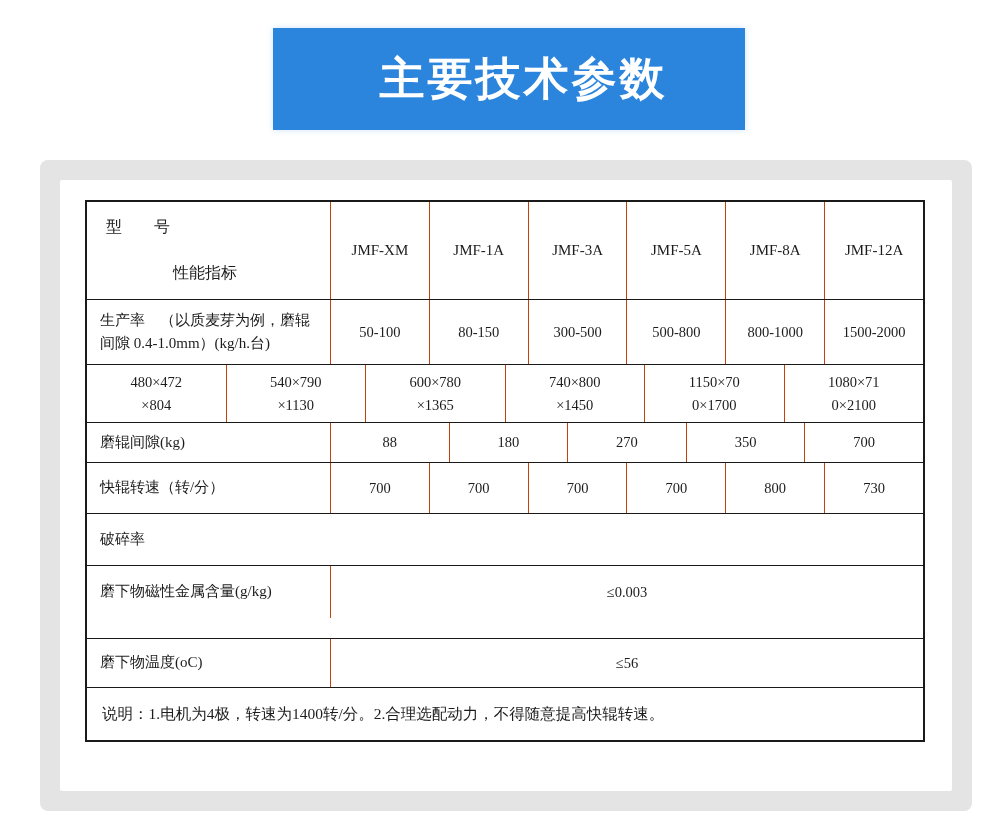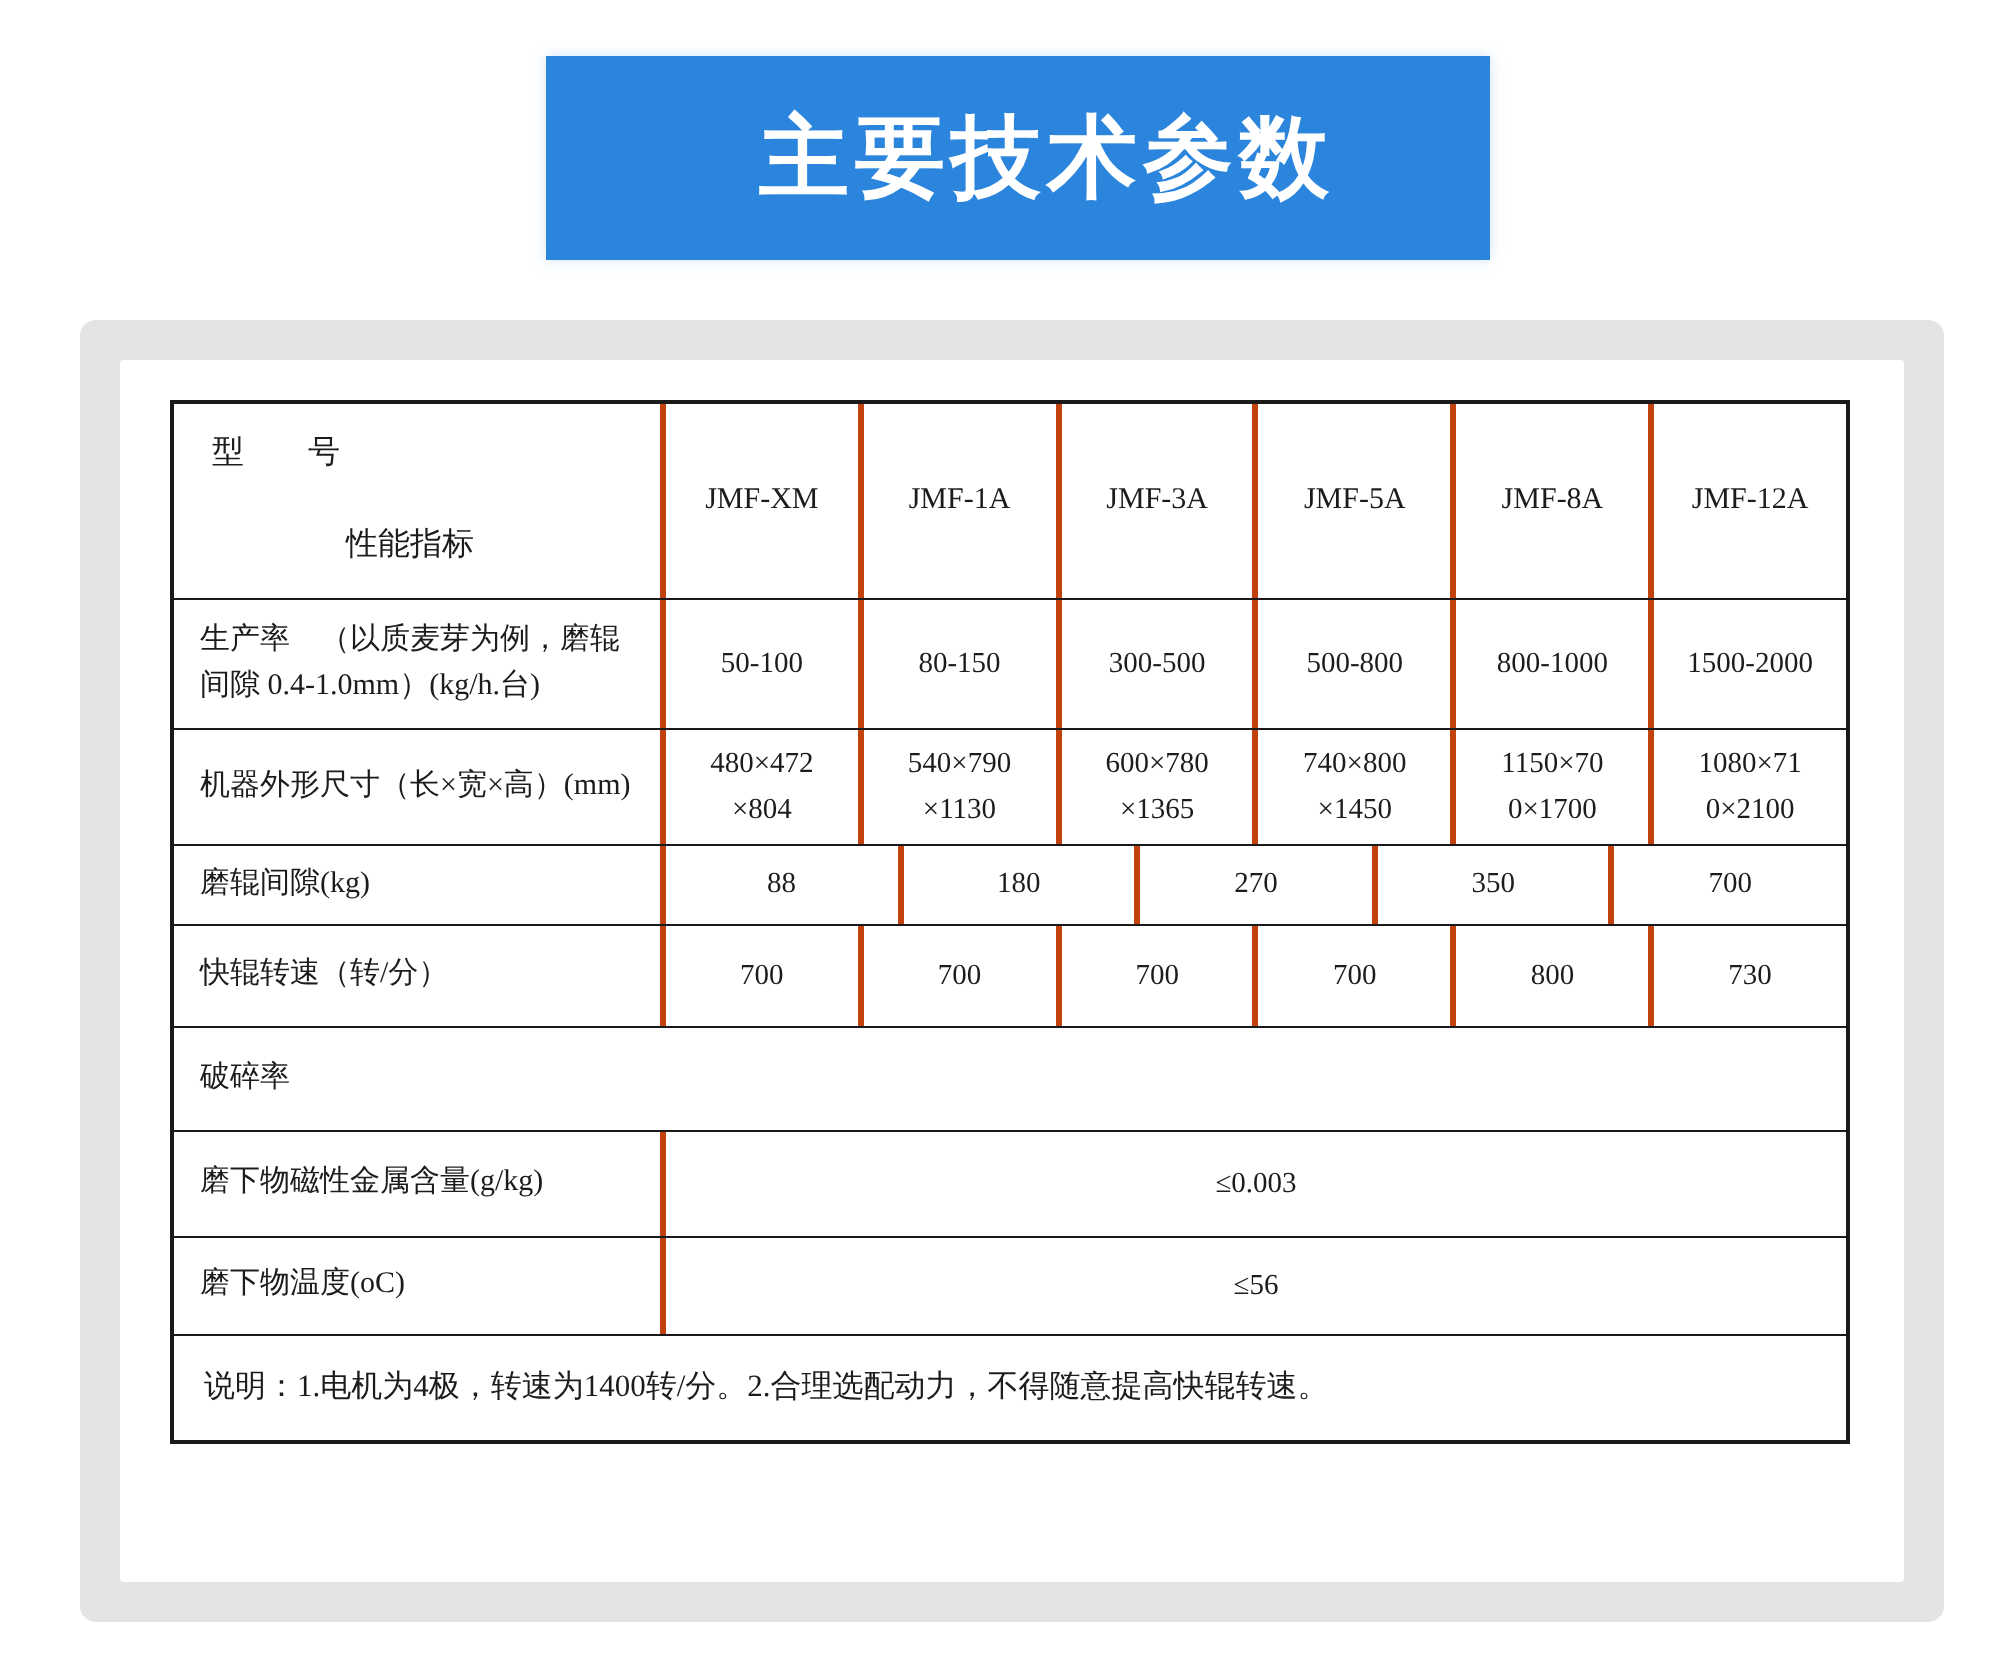--- a/index.html
+++ b/index.html
@@ -43,21 +43,21 @@
   .spec-table {
     position: absolute;
     left: 25px; top: 20px;
     width: 840px;
     border: 2px solid #1a1a1a;
     background: #ffffff;
   }
   .t-row { display: flex; width: 100%; }
   .t-row + .t-row { border-top: 1px solid #1a1a1a; }
   .t-cell {
-    border-left: 3px solid #c2410c;
+    border-left: 1px solid #c2410c;
     display: flex; align-items: center; justify-content: center;
     text-align: center;
     font-size: 14.5px;
     line-height: 1.55;
     overflow: hidden;
   }
   .t-cell:first-child { border-left: none; }
   .label-cell {
     flex: 0 0 243px;
     justify-content: flex-start;
@@ -117,21 +117,20 @@
         <div class="t-row" style="height: 65px;">
           <div class="t-cell label-cell">生产率　（以质麦芽为例，磨辊间隙 0.4-1.0mm）(kg/h.台)</div>
           <div class="t-cell value-cell">50-100</div>
           <div class="t-cell value-cell">80-150</div>
           <div class="t-cell value-cell">300-500</div>
           <div class="t-cell value-cell">500-800</div>
           <div class="t-cell value-cell">800-1000</div>
           <div class="t-cell value-cell">1500-2000</div>
         </div>
         <div class="t-row" style="height: 58px;">
-          <div class="t-cell label-cell">机器外形尺寸（长×宽×高）(mm)</div>
           <div class="t-cell value-cell">480×472
 ×804</div>
           <div class="t-cell value-cell">540×790
 ×1130</div>
           <div class="t-cell value-cell">600×780
 ×1365</div>
           <div class="t-cell value-cell">740×800
 ×1450</div>
           <div class="t-cell value-cell">1150×70
 0×1700</div>
@@ -155,21 +154,21 @@
           <div class="t-cell value-cell">800</div>
           <div class="t-cell value-cell">730</div>
         </div>
         <div class="t-row" style="height: 52px; gap: 35px;">
           <div class="t-cell label-cell">破碎率</div>
         </div>
         <div class="t-row" style="height: 53px;">
           <div class="t-cell label-cell">磨下物磁性金属含量(g/kg)</div>
           <div class="t-cell merged-cell">≤0.003</div>
         </div>
-        <div class="t-row" style="height: 49px;">
+        <div class="t-row" style="height: 49px; margin-top: 20px;">
           <div class="t-cell label-cell">磨下物温度(oC)</div>
           <div class="t-cell merged-cell">≤56</div>
         </div>
         <div class="t-row" style="height: 53px;">
           <div class="t-cell note-cell">说明：1.电机为4极，转速为1400转/分。2.合理选配动力，不得随意提高快辊转速。</div>
         </div>
       </div>
   </div>
 </div>
 

